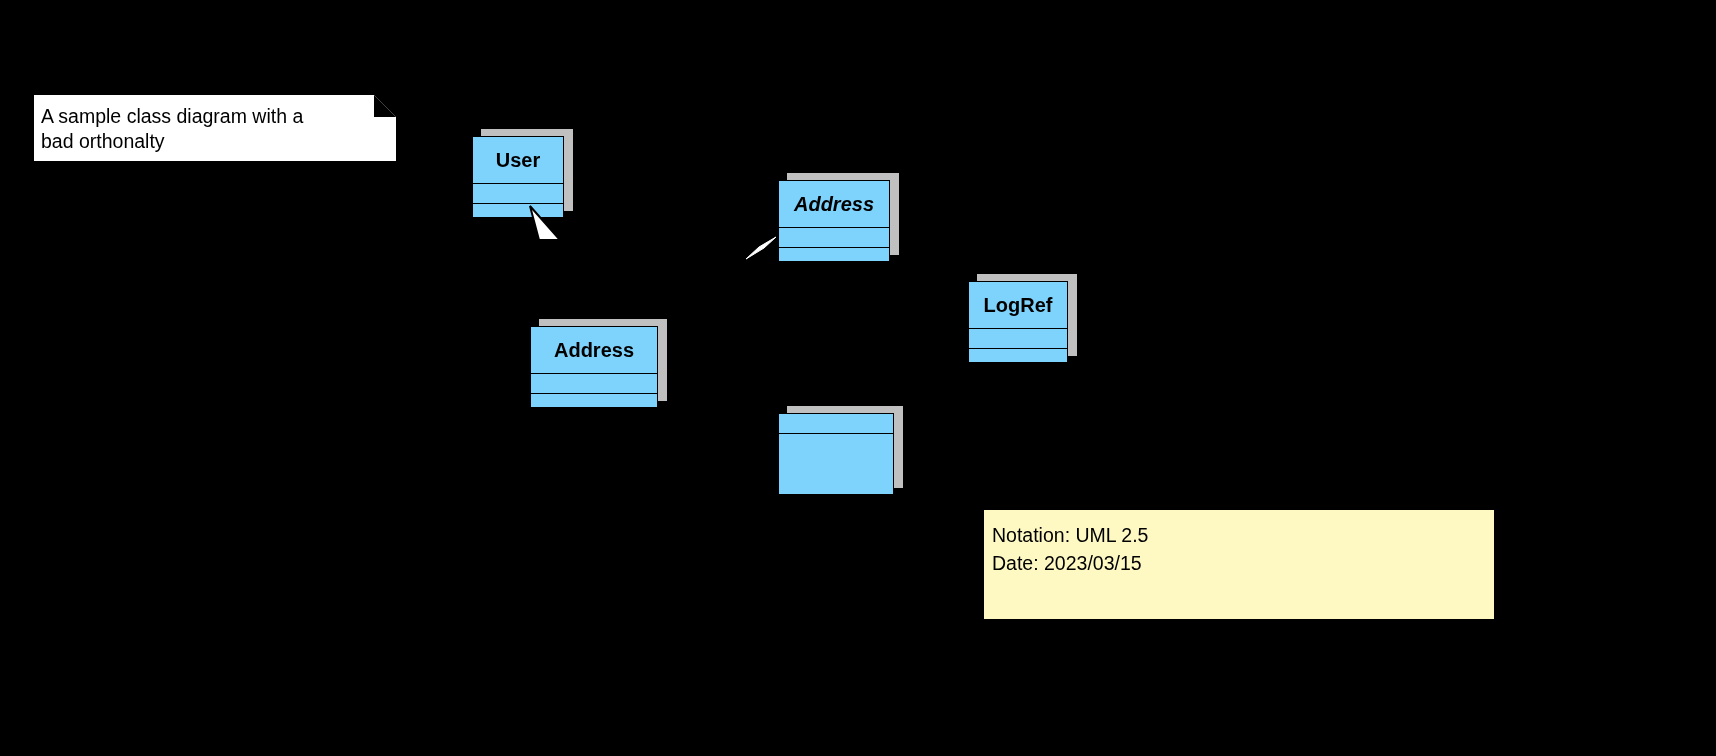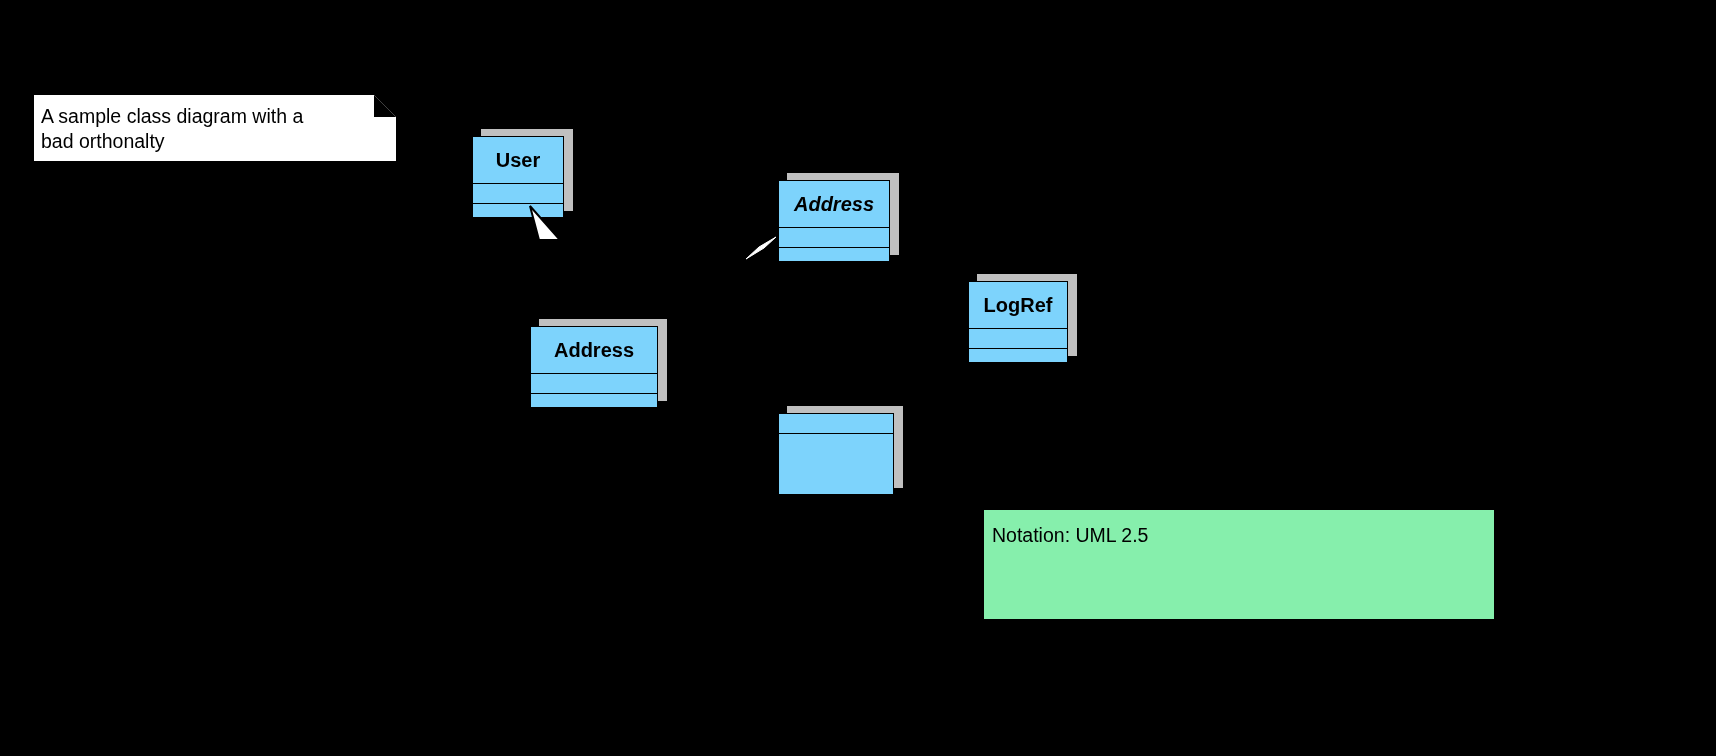--- a/index.html
+++ b/index.html
@@ -51,21 +51,21 @@
     white-space: pre-wrap;
   }
 
   
   .info-box {
     position: absolute;
     left: 984px;
     top: 510px;
     width: 510px;
     height: 109px;
-    background: #86efac;
+    background: #fef9c3;
     color: #000000;
     padding: 12px 0 0 8px;
     box-sizing: border-box;
     font-size: 19.5px;
     line-height: 27.5px;
   }
   .info-line { display: block; white-space: pre; }
 
   
   .uml-class {
@@ -188,15 +188,16 @@
   <svg class="marker generalization-arrow" viewBox="0 0 34 38">
     <polygon points="2,2 32,36 11,36" fill="#ffffff" stroke="#000000" stroke-width="2"></polygon>
   </svg>
 
   <svg class="marker aggregation-diamond" viewBox="0 0 36 24">
     <polygon points="34,1 22,12 4,23 17,11" fill="#ffffff" stroke="#ffffff" stroke-width="1"></polygon>
   </svg>
 
   <div class="info-box">
     <span class="info-line">Notation: UML 2.5</span>
+    <span class="info-line">Date: 2023/03/15</span>
   </div>
 
 </div>
 
 </body></html>

